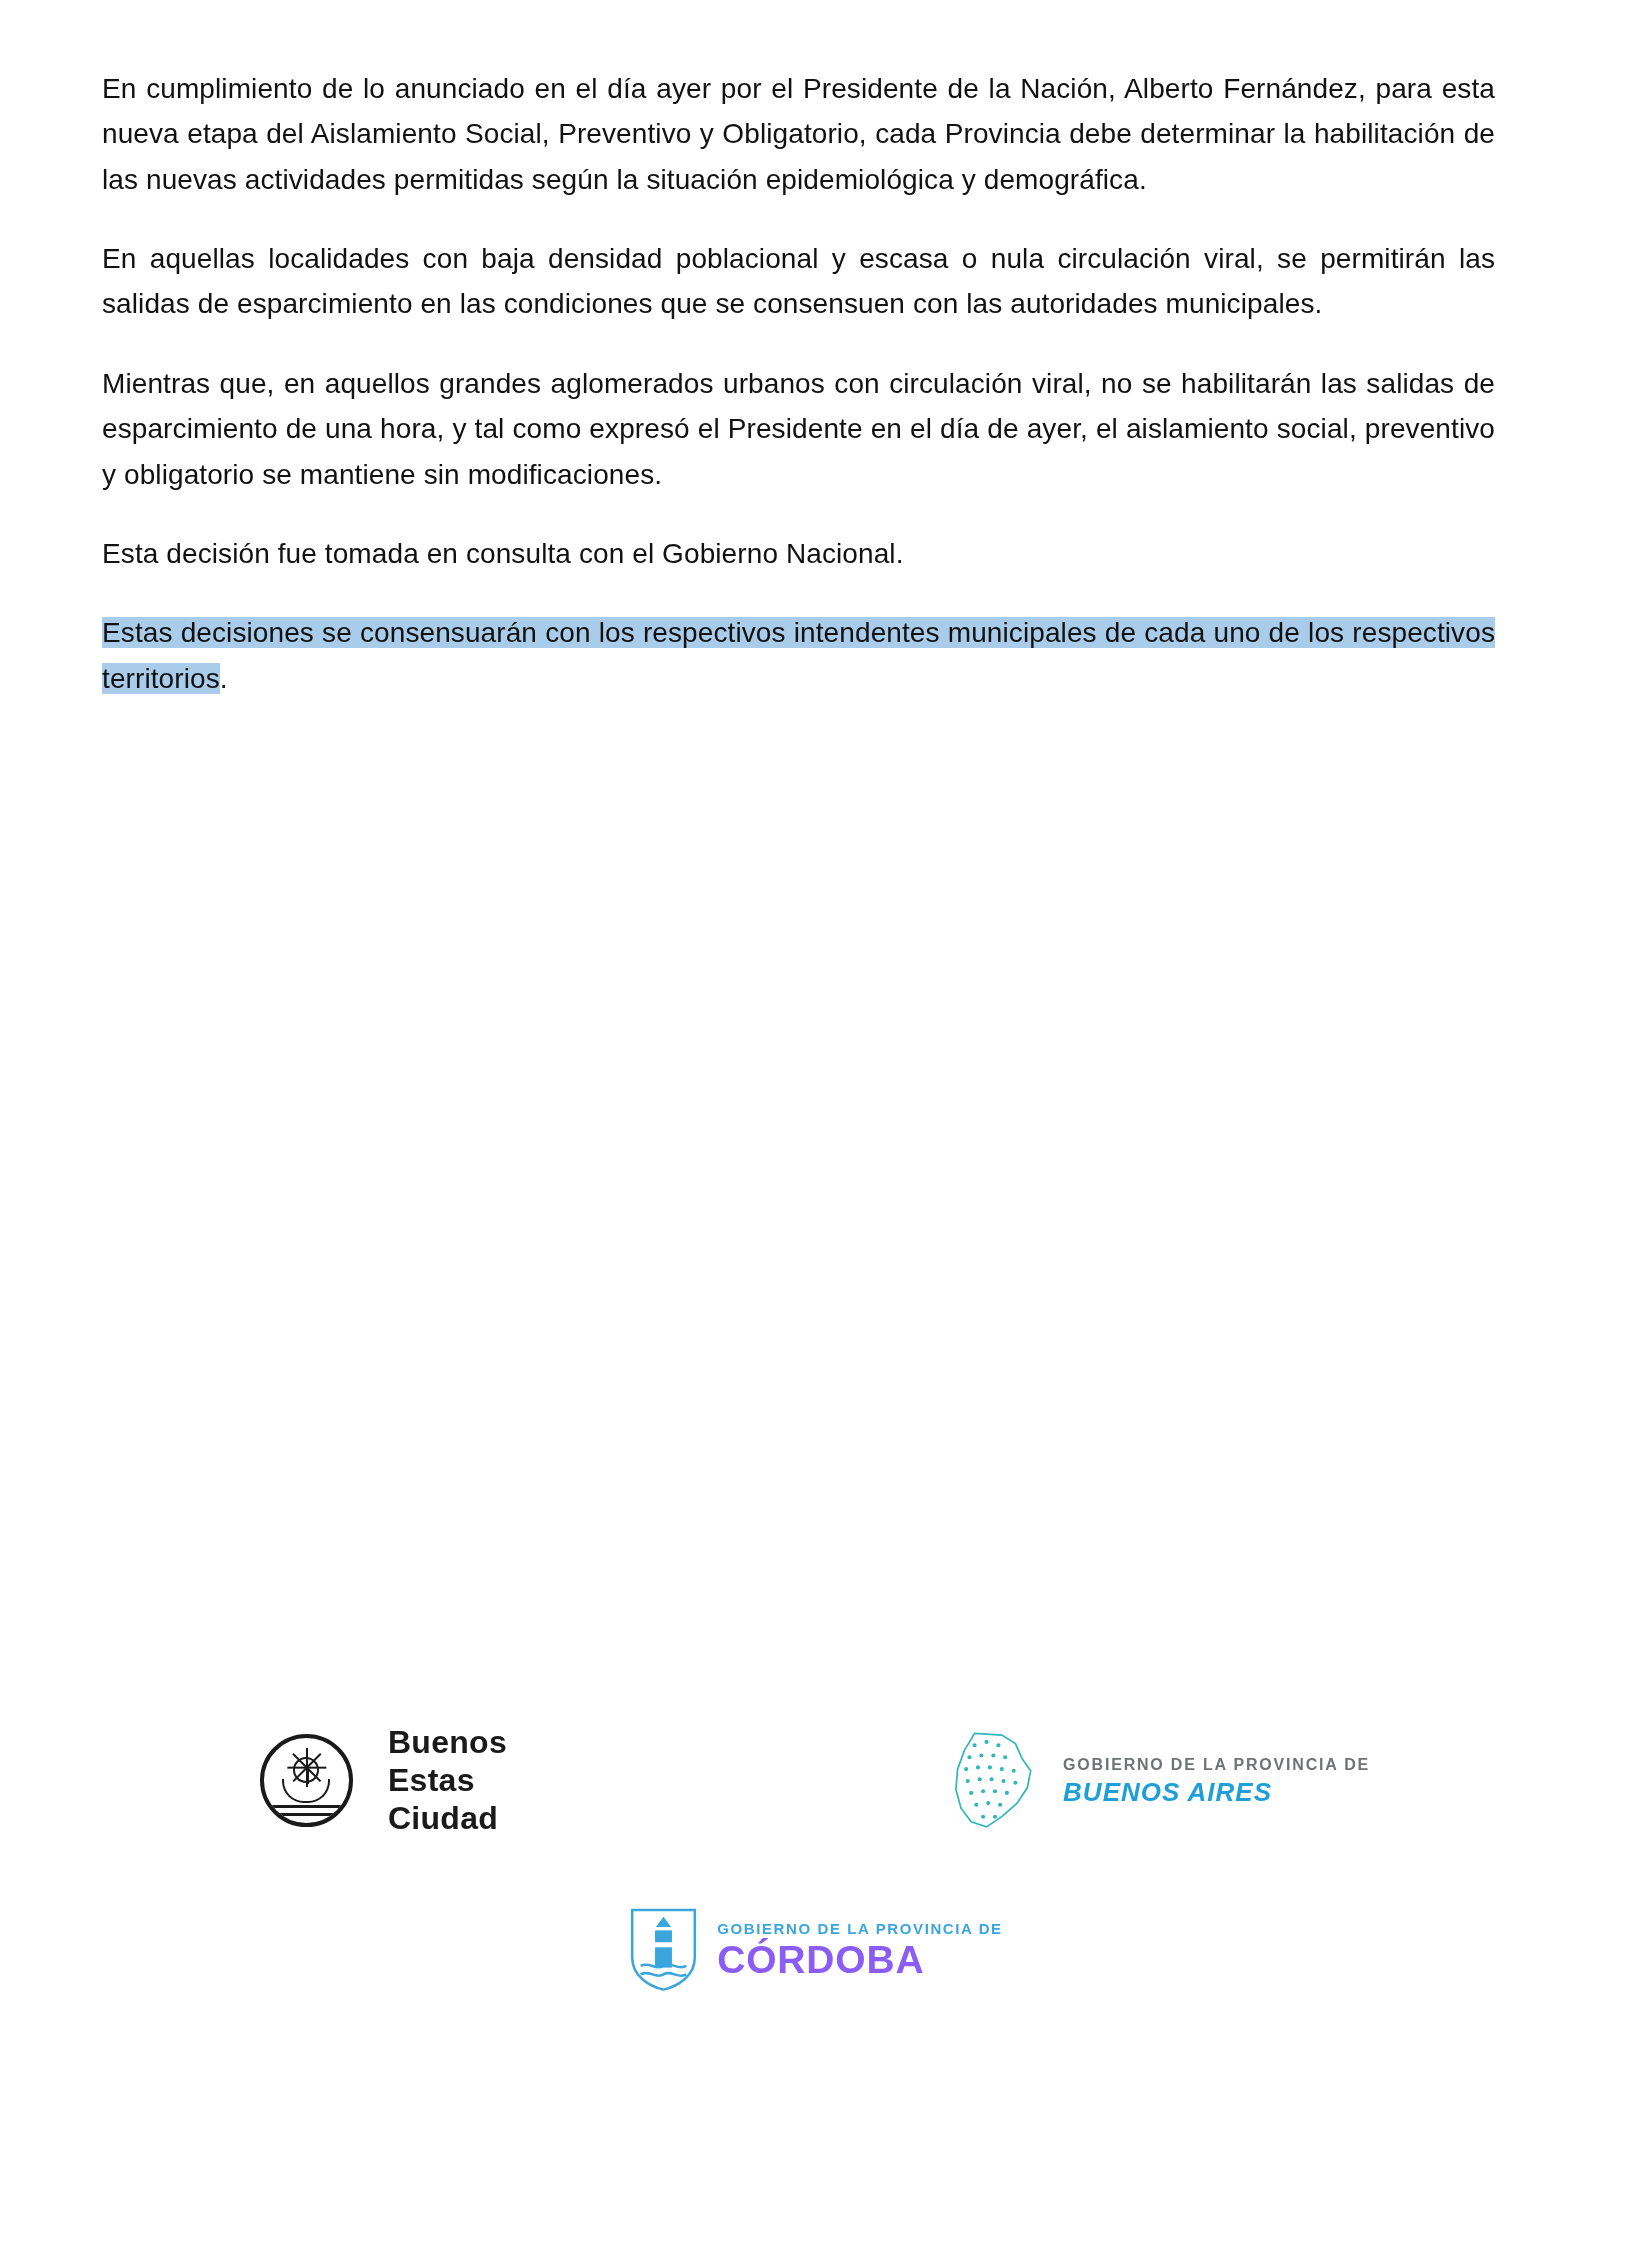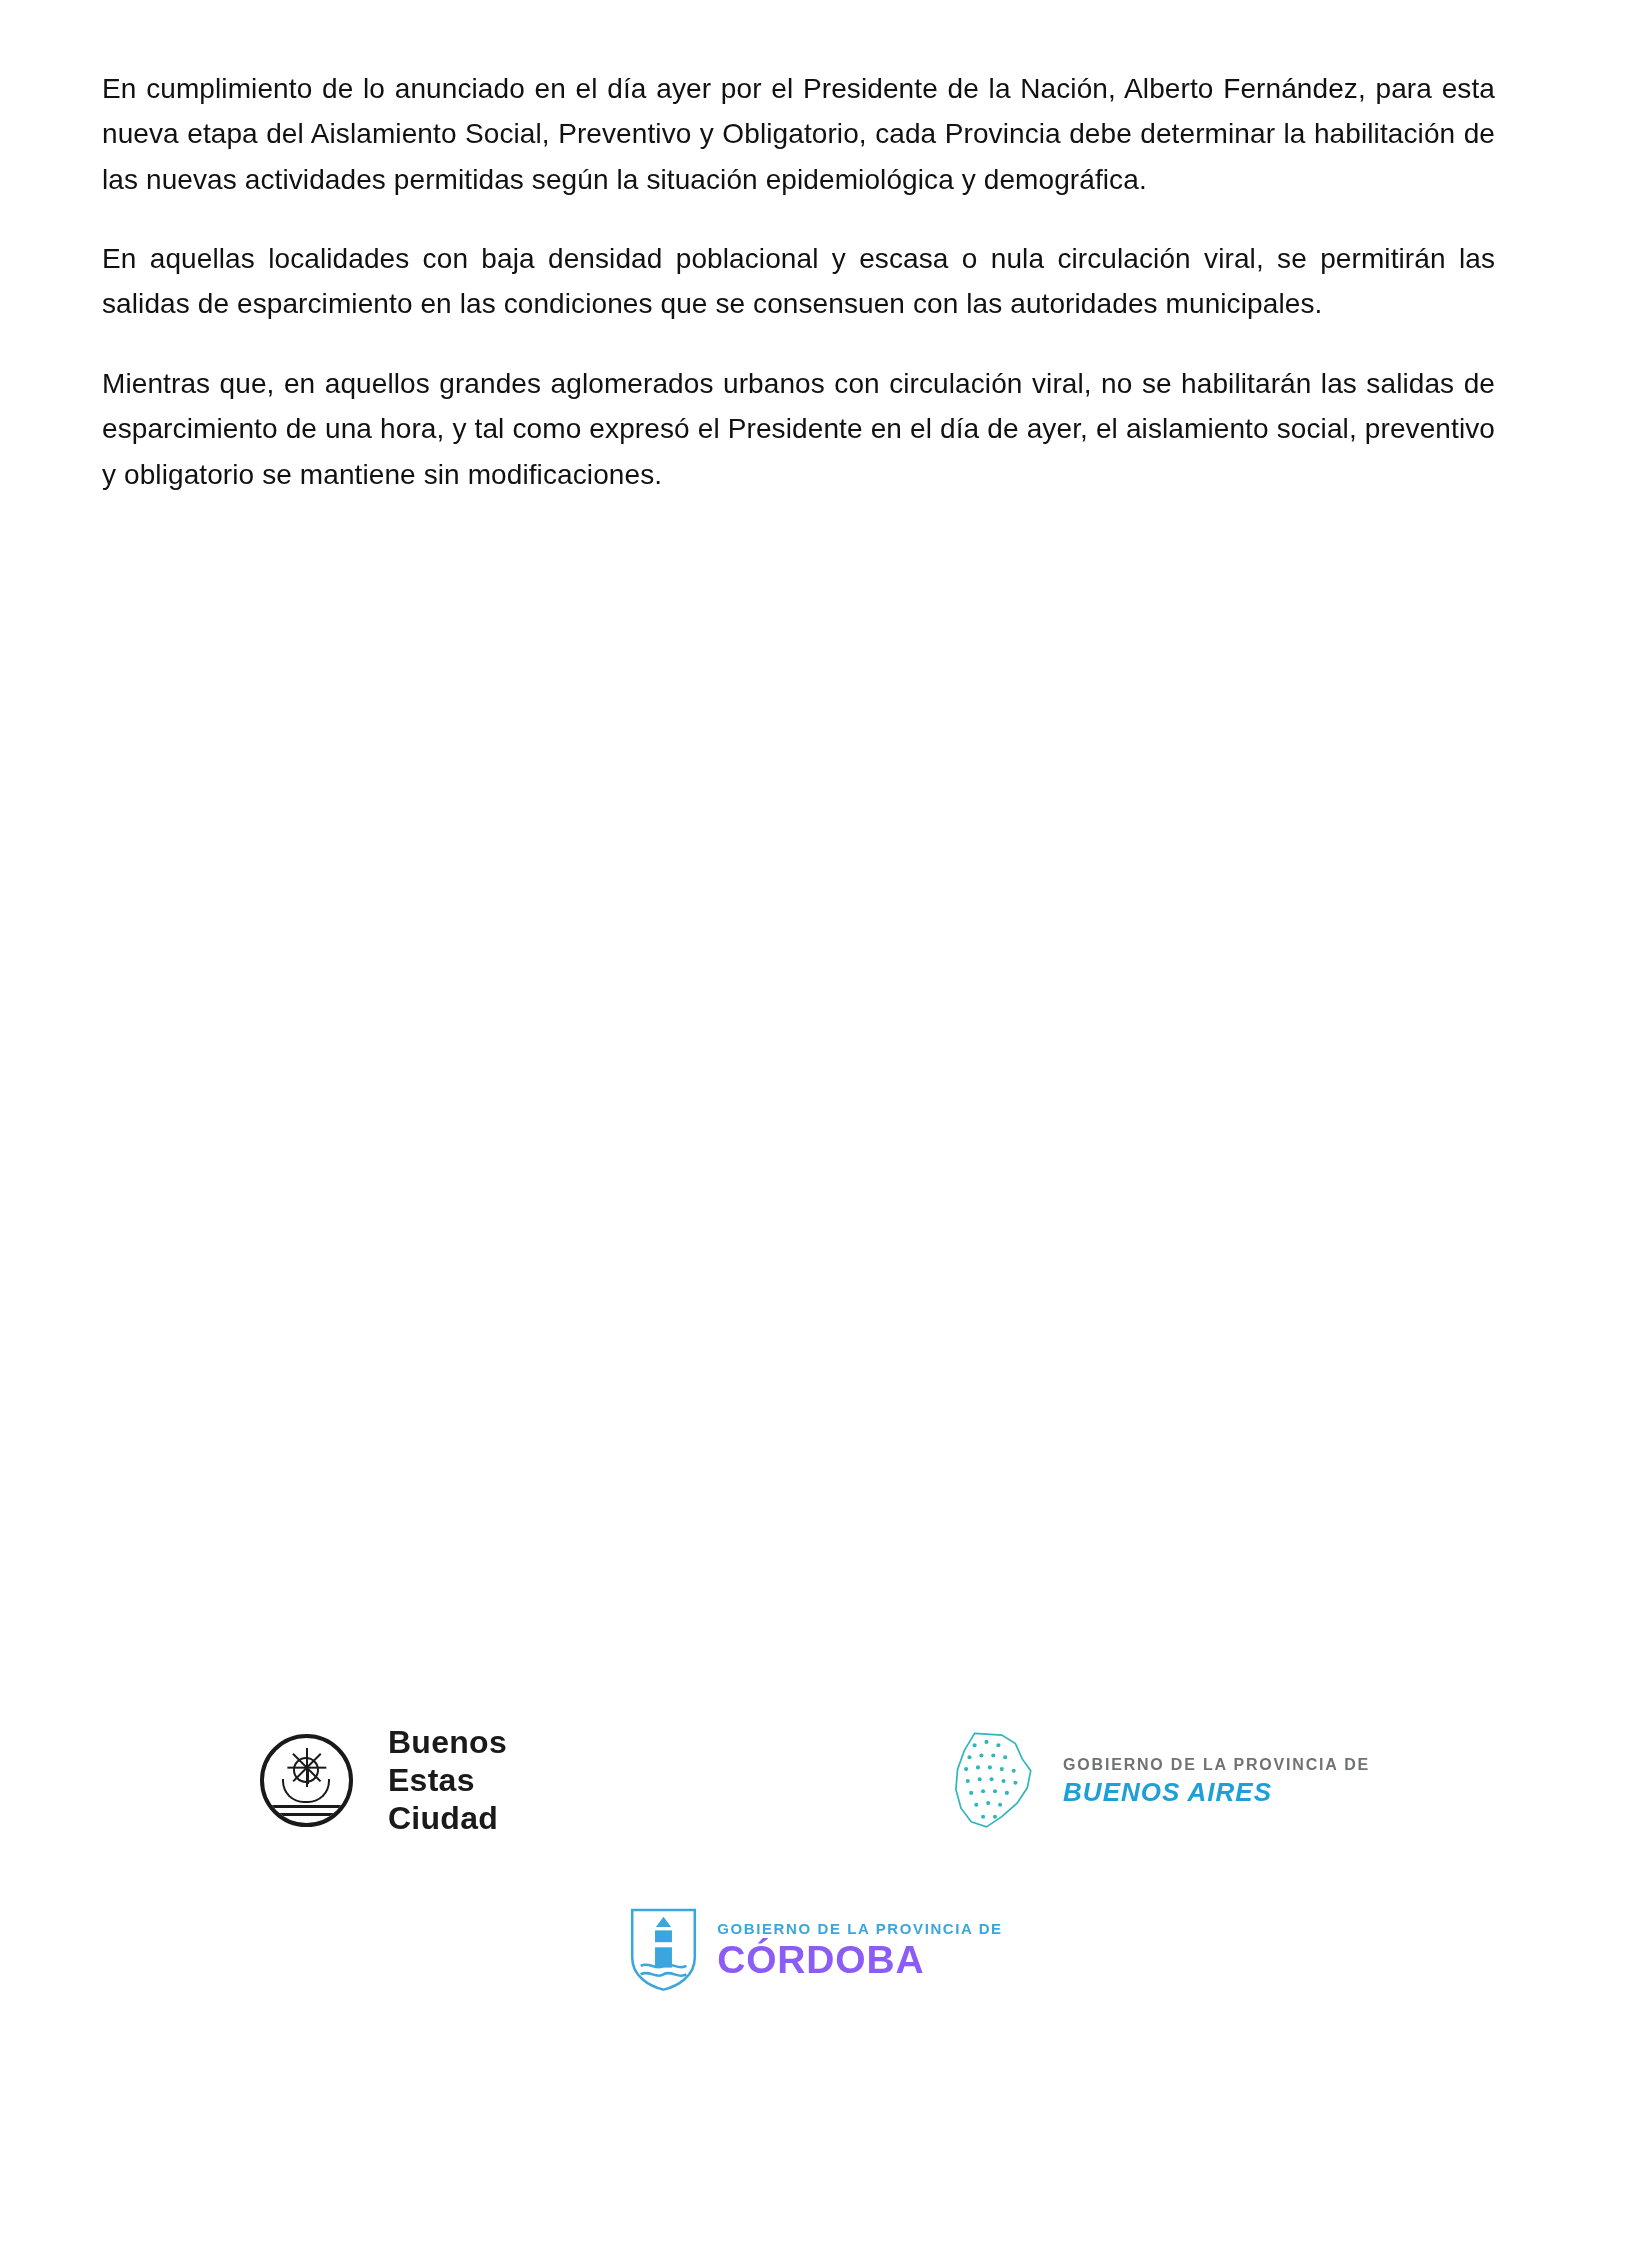--- a/index.html
+++ b/index.html
@@ -218,20 +218,22 @@
 </style>
 </head>
 <body>
 
 <div class="page">
 
   <div class="body-text">
     <p class="para">En cumplimiento de lo anunciado en el día ayer por el Presidente de la Nación, Alberto Fernández, para esta nueva etapa del Aislamiento Social, Preventivo y Obligatorio, cada Provincia debe determinar la habilitación de las nuevas actividades permitidas según la situación epidemiológica y demográfica.</p>
     <p class="para">En aquellas localidades con baja densidad poblacional y escasa o nula circulación viral, se permitirán las salidas de esparcimiento en las condiciones que se consensuen con las autoridades municipales.</p>
     <p class="para">Mientras que, en aquellos grandes aglomerados urbanos con circulación viral, no se habilitarán las salidas de esparcimiento de una hora, y tal como expresó el Presidente en el día de ayer, el aislamiento social, preventivo y obligatorio se mantiene sin modificaciones.</p>
+    <p class="para">Esta decisión fue tomada en consulta con el Gobierno Nacional.</p>
+    <p class="para last"><span class="highlight">Estas decisiones se consensuarán con los respectivos intendentes municipales de cada uno de los respectivos territorios</span><span>.</span></p>
   </div>
 
   <div class="logos">
 
     <div class="logo-row row1">
 
       <div class="ba-ciudad">
         <div class="ba-seal">
           <div class="sun"></div>
           <div class="ray" style="transform:rotate(0deg)"></div>

